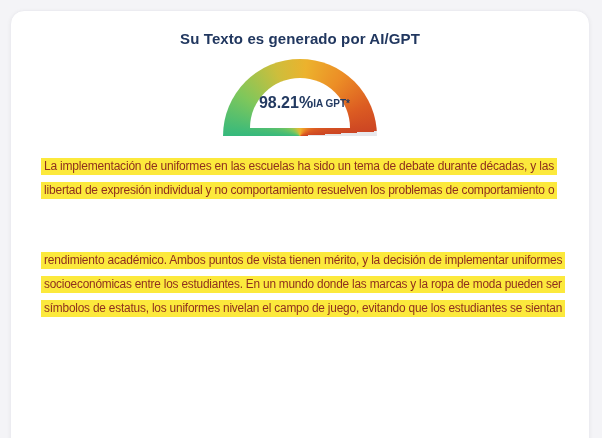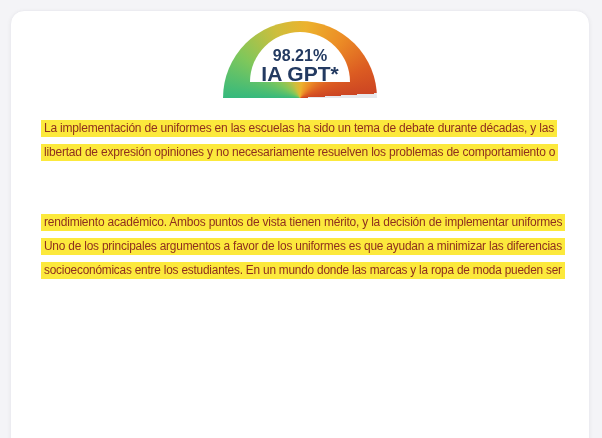--- a/index.html
+++ b/index.html
@@ -53,39 +53,38 @@
       #ec8d26 125deg,
       #dc5c22 155deg,
       #cc4523 176.5deg,
       #e7e8ec 176.5deg,
       #e7e8ec 180deg,
       transparent 180deg);
   }
   .gauge-inner {
     position: absolute;
     left: 50%;
-    bottom: 16px;
+    bottom: 8px;
     transform: translateX(-50%);
     width: 100px;
     height: 50px;
     background: #ffffff;
     border-radius: 100px 100px 0 0;
     display: flex;
-    flex-direction: column;
     justify-content: flex-end;
     align-items: center;
   }
   .gauge-value {
     font-size: 16px;
     line-height: 18px;
     font-weight: bold;
     color: #233a61;
   }
   .gauge-label {
-    font-size: 21px;
+    font-size: 10px;
     line-height: 17px;
     font-weight: bold;
     color: #233a61;
   }
   
   .textblock {
     margin: 20px 28px 0 30px;
   }
   .para {
     margin: 0 0 4px 0;
@@ -103,37 +102,38 @@
     letter-spacing: -0.2px;
     padding: 2px 3px;
     white-space: nowrap;
   }
 </style>
 </head>
 <body>
 
 <div class="card">
 
+  <div class="title">Su Texto es generado por AI/GPT</div>
 
   <div class="gauge">
     <div class="gauge-arc"></div>
     <div class="gauge-inner">
       <div class="gauge-value">98.21%</div>
       <div class="gauge-label">IA GPT*</div>
     </div>
   </div>
 
   <div class="textblock">
 
     <div class="para">
       <div class="line"><span>La implementación de uniformes en las escuelas ha sido un tema de debate durante décadas, y las</span></div>
-      <div class="line"><span>libertad de expresión opiniones y no necesariamente resuelven los problemas de comportamiento o</span></div>
+      <div class="line"><span>libertad de expresión individual y no comportamiento resuelven los problemas de comportamiento o</span></div>
       <div class="line"><span style="transform: scaleX(0.998095); transform-origin: left center; margin-top: 48px;">rendimiento académico. Ambos puntos de vista tienen mérito, y la decisión de implementar uniformes</span></div>
     </div>
 
     <div class="para">
-      <div class="line"><span style="transform: scaleX(0.990548); transform-origin: left center;">Uno de los principales argumentos a favor de los uniformes es que ayudan a minimizar las diferencias</span></div>
       <div class="line"><span style="transform: scaleX(0.984962); transform-origin: left center;">socioeconómicas entre los estudiantes. En un mundo donde las marcas y la ropa de moda pueden ser</span></div>
+      <div class="line"><span style="transform: scaleX(0.988679); transform-origin: left center;">símbolos de estatus, los uniformes nivelan el campo de juego, evitando que los estudiantes se sientan</span></div>
 
     </div>
 
   </div>
 </div>
 
 </body></html>

